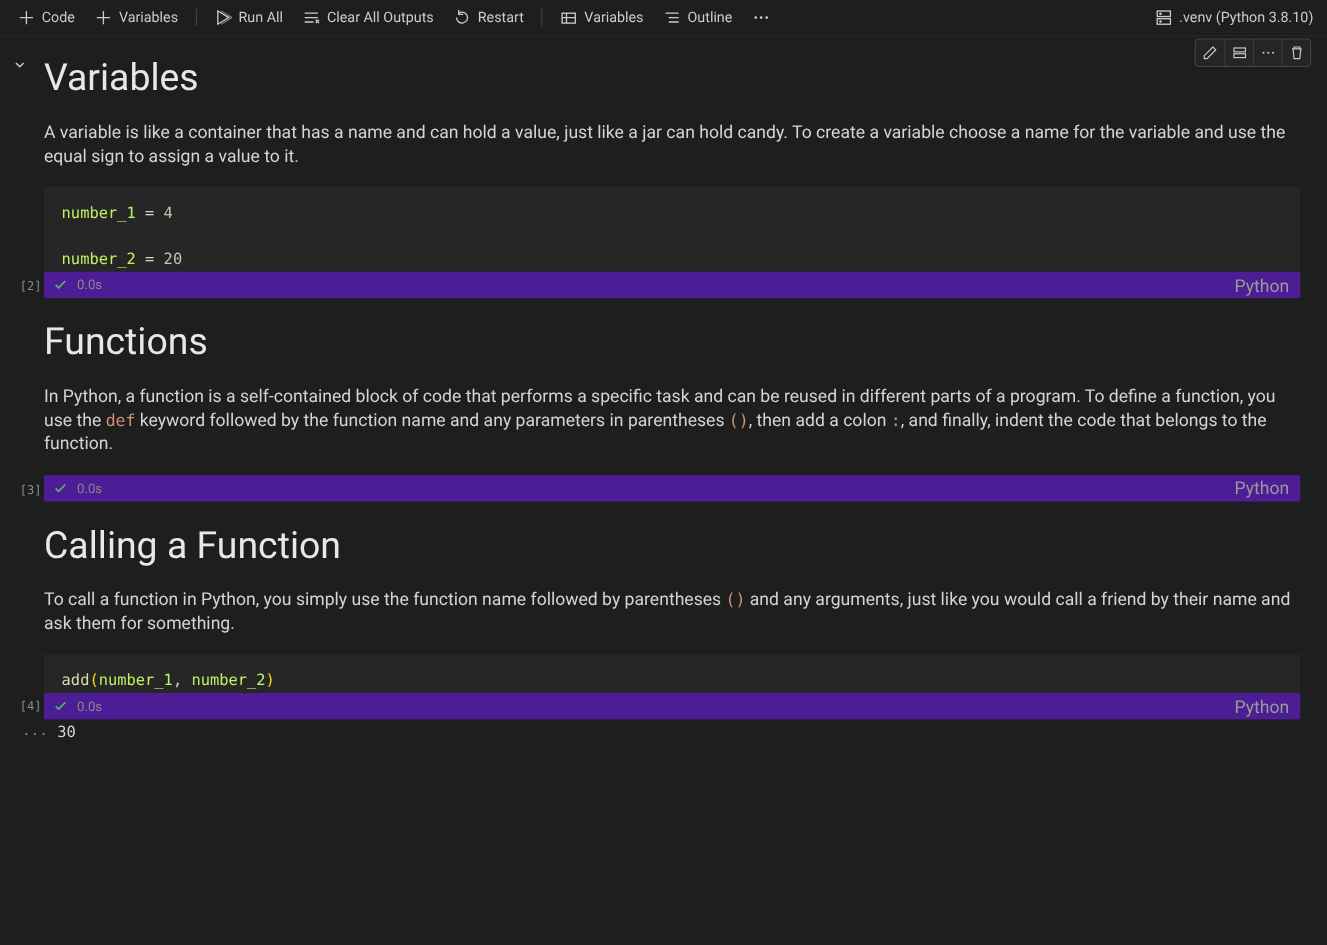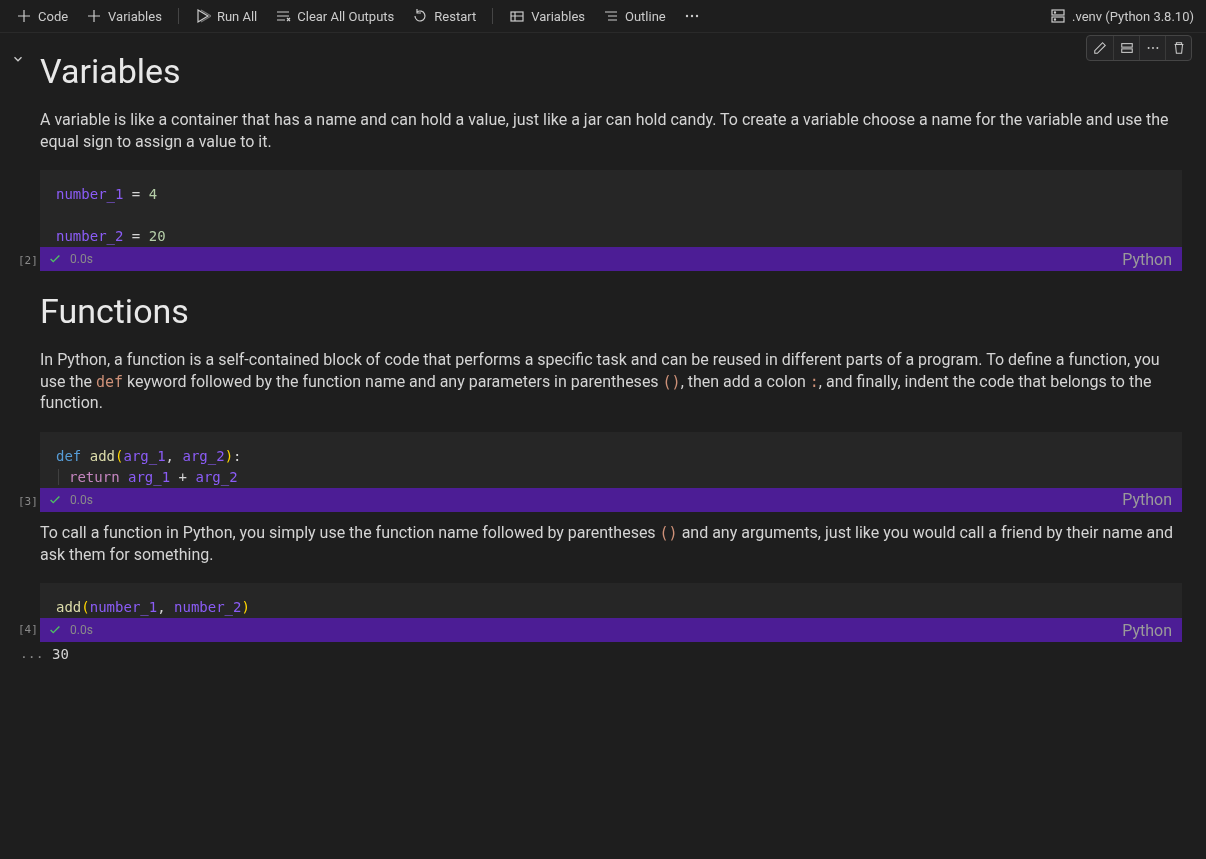--- a/index.html
+++ b/index.html
@@ -112,21 +112,21 @@
     font-size: 14px; color:#d4d4d4;
     display:flex; align-items:center;
   }
   .out-ellipsis {
     position:absolute; left:8px;
     font-family: "SF Mono", Menlo, Consolas, monospace;
     font-size:13px; color:#8a8a8a;
     bottom:2px;
   }
   
-  .tk-var{color:#8b5cf6;}
+  .tk-var{color:#bef264;}
   .tk-op{color:#d4d4d4;}
   .tk-num{color:#b5cea8;}
   .tk-kw{color:#569cd6;}
   .tk-kw2{color:#c586c0;}
   .tk-fn{color:#dcdcaa;}
   .tk-pun{color:#d4d4d4;}
   .tk-par{color:#ffd700;}
   .indent-guide{border-left:1px solid #404040;padding-left:10px;margin-left:2px;}
 </style>
 </head>
@@ -277,36 +277,34 @@
   </div>
 
   <div class="md-block">
     <div class="md-heading">Functions</div>
     <div class="md-para">
       <span>In Python, a function is a self-contained block of code that performs a specific task and can be reused in different parts of a program. To define a function, you use the </span><span class="md-code-inline">def</span><span> keyword followed by the function name and any parameters in parentheses </span><span class="md-code-inline">()</span><span>, then add a colon </span><span class="md-code-inline">:</span><span>, and finally, indent the code that belongs to the function.</span>
     </div>
   </div>
 
   <div class="code-cell" style="position:relative;">
-    <div class="code-wrap"><span class="tk-kw">def </span><span class="tk-fn">add</span><span class="tk-par">(</span><span class="tk-var">arg_1</span><span class="tk-pun">, </span><span class="tk-var">arg_2</span><span class="tk-par">)</span><span class="tk-pun">:</span>
-<span class="indent-guide"><span class="tk-kw2">return </span><span class="tk-var">arg_1</span><span class="tk-op"> + </span><span class="tk-var">arg_2</span></span>
-</div>
     <div class="exec-index">[3]</div>
     <div class="cell-footer">
       <span class="check">
           <svg viewBox="0 0 16 16" width="14" height="14" stroke="#4ec164" stroke-width="1.6" fill="none">
             <path d="M3 8l3 3 7-7"></path>
           </svg>
         </span>
       <span>0.0s</span>
       <span class="lang-label">Python</span>
     </div>
   </div>
 
   <div class="md-block">
+    <div class="md-heading">Calling a Function</div>
     <div class="md-para">
       <span>To call a function in Python, you simply use the function name followed by parentheses </span><span class="md-code-inline">()</span><span> and any arguments, just like you would call a friend by their name and ask them for something.</span>
     </div>
   </div>
 
   <div class="code-cell" style="position:relative;">
     <div class="code-wrap"><span class="tk-fn">add</span><span class="tk-par">(</span><span class="tk-var">number_1</span><span class="tk-pun">, </span><span class="tk-var">number_2</span><span class="tk-par">)</span>
 </div>
     <div class="exec-index" style="bottom:30px;">[4]</div>
     <div class="cell-footer">

